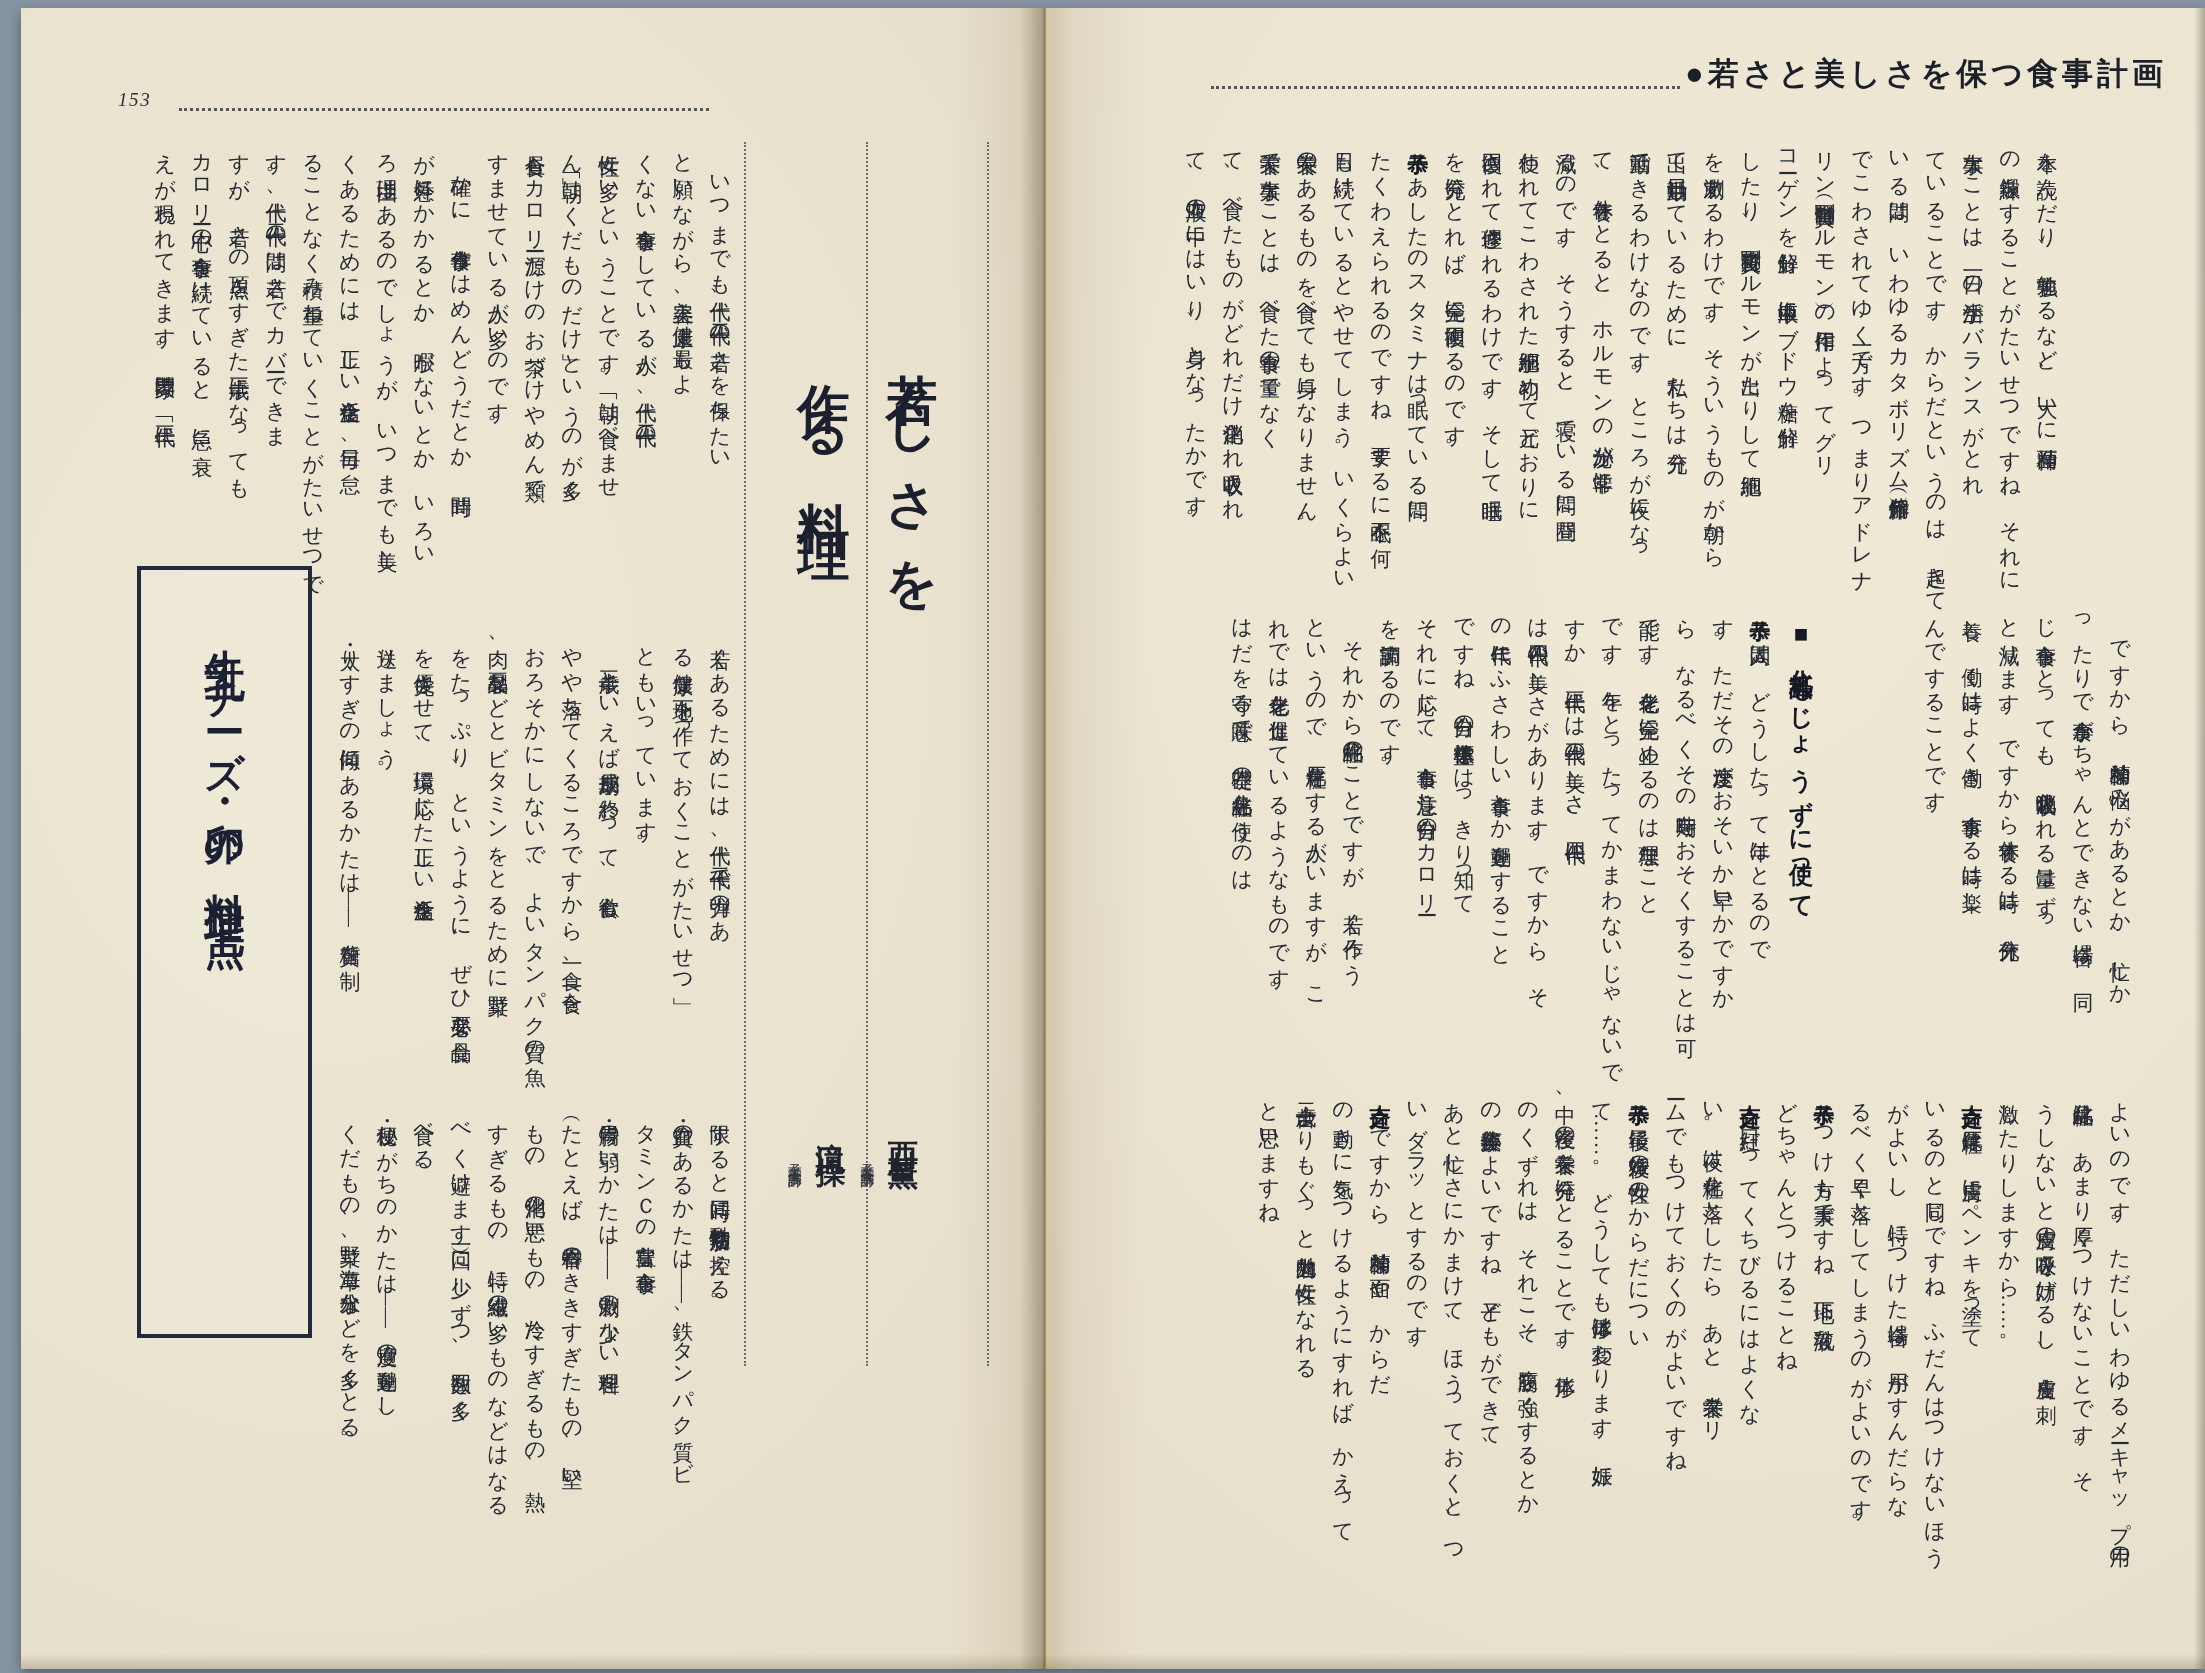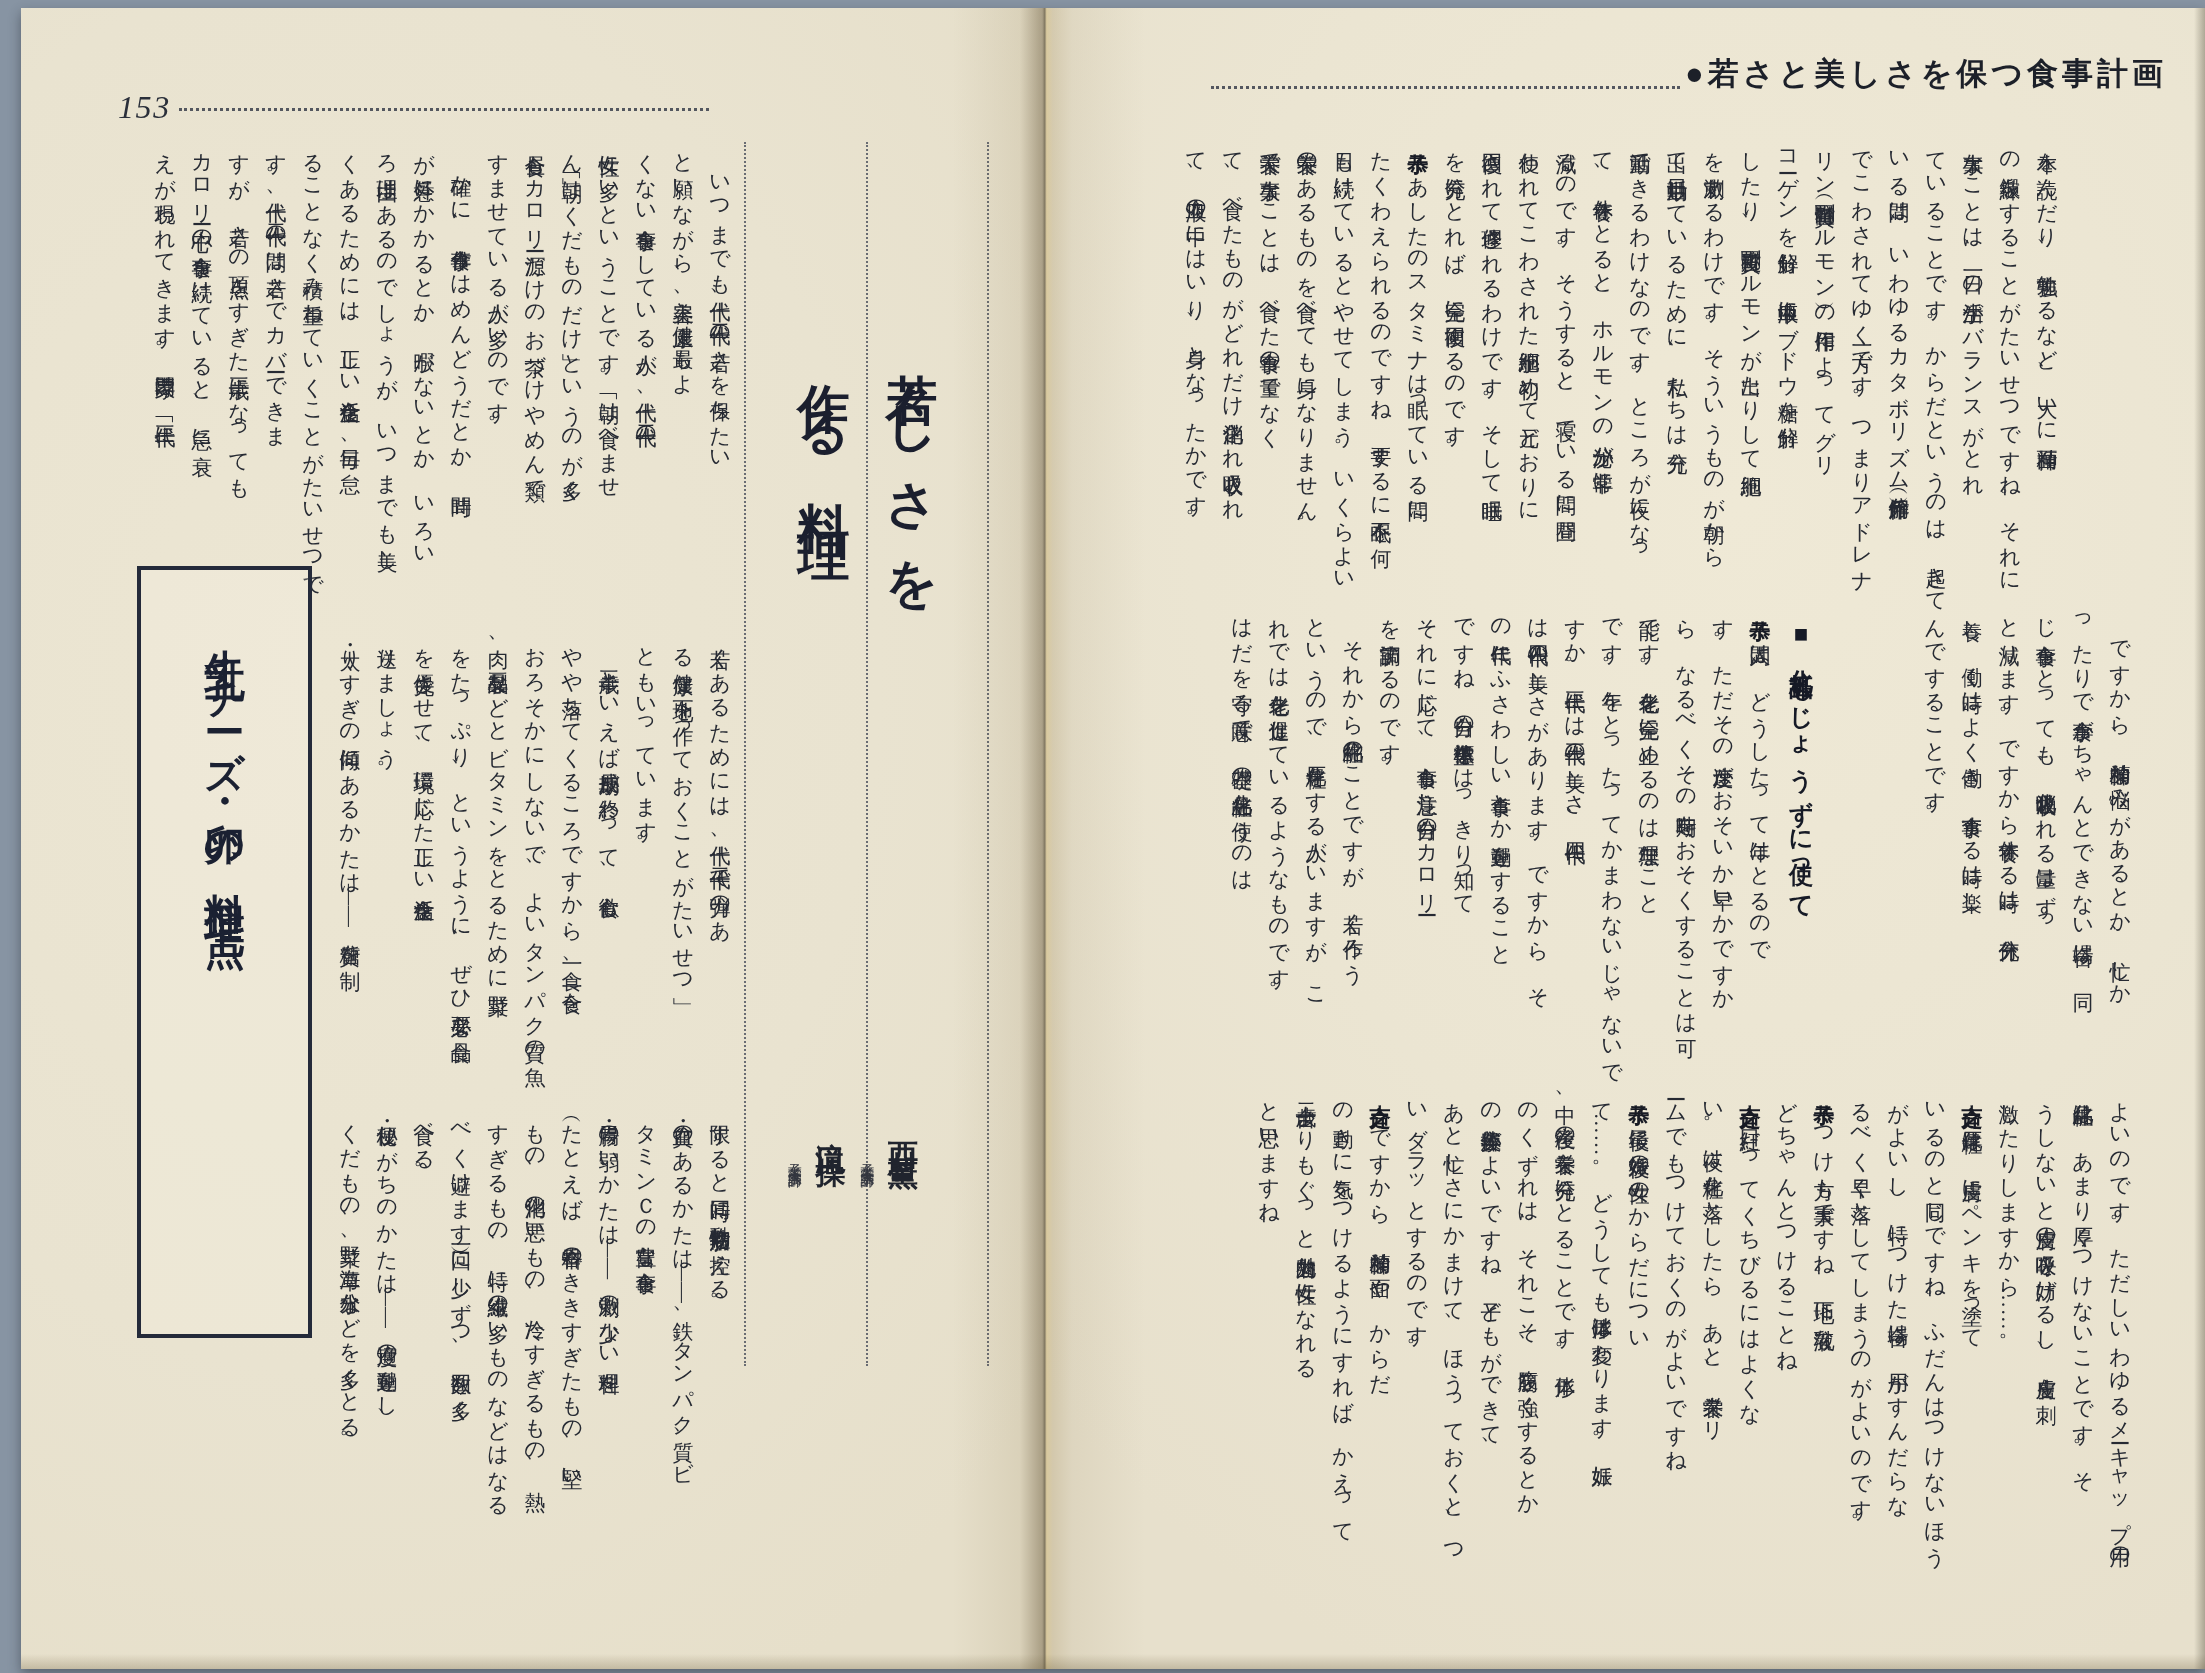--- a/index.html
+++ b/index.html
@@ -41,21 +41,21 @@
   
   .authors{position:absolute;left:735px;top:1110px;width:170px;height:259px;writing-mode:vertical-rl;color:#20242e;}
   .authors .name{font-size:30px;font-weight:bold;letter-spacing:8px;line-height:45px;}
   .authors .affil{font-size:13.8px;letter-spacing:1.6px;line-height:27.5px;padding-top:34px;color:#33363f;}
 
   
   .sidebox{position:absolute;left:116px;top:558px;width:167px;height:764px;border:4px solid #242a3a;background:rgba(255,252,240,.18);}
   .sidebox .boxtitle{position:absolute;left:50%;transform:translateX(-50%);top:47px;writing-mode:vertical-rl;
     font-size:40px;font-weight:bold;letter-spacing:12px;color:#1b2132;white-space:nowrap;}
 
-  .pageno{position:absolute;left:97px;top:81px;font-style:italic;font-size:32px;color:#2a2f3a;letter-spacing:1.6px;}
+  .pageno{position:absolute;left:97px;top:81px;font-style:italic;font-size:19px;color:#2a2f3a;letter-spacing:1.6px;}
 
   
   #r-dan-a{left:1151px;top:129px;width:893px;height:439px;}
   #r-dan-b-pre{left:1894px;top:596px;width:223px;height:465px;}
   #r-heading{left:1764px;top:613px;height:348px;writing-mode:vertical-rl;position:absolute;}
   #r-dan-b-post{left:1199px;top:596px;width:558px;height:465px;}
   #r-dan-c{left:1224px;top:1080px;width:893px;height:468px;}
   #l-dan1{left:121px;top:131px;width:596px;height:437px;}
   #l-dan2{left:308px;top:625px;width:409px;height:463px;}
   #l-dan3{left:306px;top:1101px;width:411px;height:465px;}

